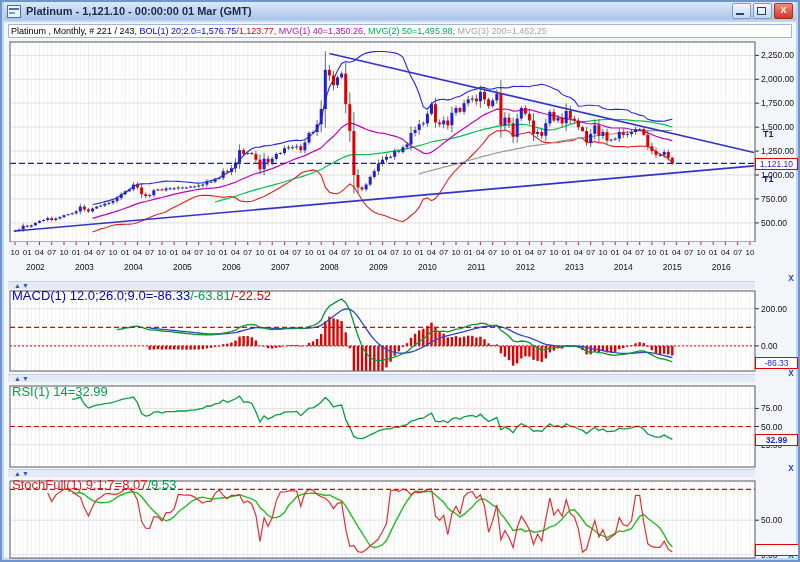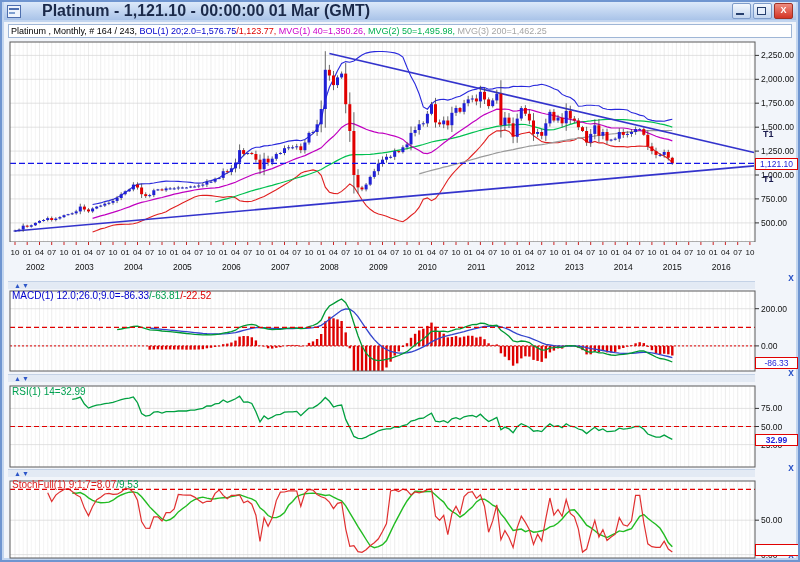--- a/index.html
+++ b/index.html
@@ -2,21 +2,21 @@
 <html><head>
 <meta charset="utf-8">
 <style>
   html,body{margin:0;padding:0;background:#8aa8d8;font-family:"Liberation Sans",sans-serif;}
   .win{position:relative;width:800px;height:562px;box-sizing:border-box;
        border:2px solid #6f95d0;background:#c2d5ef;overflow:hidden;}
   .client{position:absolute;left:2px;right:2px;top:20px;bottom:2px;background:#f2f5fa;}
   .titlebar{position:absolute;left:2px;right:2px;top:0;height:18px;
             background:linear-gradient(#dce9fa,#a9c3e8);display:flex;align-items:center;
             padding:0 3px;box-sizing:border-box;}
-  .title-text{font-size:16px;font-weight:bold;color:#1b2a4a;margin-left:21px;white-space:nowrap;}
+  .title-text{font-size:11px;font-weight:bold;color:#1b2a4a;margin-left:5px;white-space:nowrap;}
   .win-icon{width:12px;height:11px;border:1px solid #4e6fae;background:#eef4fc;position:relative;}
   .win-icon:before{content:"";position:absolute;left:1px;right:1px;top:2px;height:2px;background:#4e6fae;}
   .win-icon:after{content:"";position:absolute;left:1px;right:5px;top:6px;height:2px;background:#7fa0d0;}
   .btns{margin-left:auto;display:flex;gap:2px;}
   .wbtn{width:17px;height:14px;border:1px solid #7e9cc9;border-radius:2px;
         background:linear-gradient(#f4f8fd,#c3d6ef);position:relative;cursor:default;}
   .wbtn.close{background:linear-gradient(#ef8d80,#d33426);border-color:#a03226;
         color:#fff;font-size:9px;font-weight:bold;text-align:center;line-height:13px;}
   .wbtn.min:before{content:"";position:absolute;left:3px;bottom:3px;width:8px;height:2px;background:#27406e;}
   .wbtn.restore:before{content:"";position:absolute;left:3px;top:3px;width:7px;height:6px;
@@ -24,41 +24,41 @@
   .infobar{position:absolute;left:6px;right:6px;top:22px;height:12px;background:#fff;
            border:1px solid #9fb6d6;font-size:9px;line-height:12px;white-space:nowrap;
            overflow:hidden;padding-left:2px;}
   svg.panel{position:absolute;left:6px;width:788px;}
   #xaxis{position:absolute;left:6px;top:240px;width:788px;height:40px;}
   .sep{position:absolute;left:6px;width:747px;height:7px;background:#e3eaf4;
        border-top:1px solid #c4d2e6;}
   .arrows{position:absolute;font-size:7px;color:#2d56c8;letter-spacing:1px;line-height:7px;cursor:default;}
   .pclose{position:absolute;left:784px;width:10px;height:10px;color:#2d56c8;font-size:10px;
           font-weight:bold;line-height:10px;text-align:center;cursor:default;}
-  .plabel{position:absolute;left:10px;font-size:10px;line-height:9px;white-space:nowrap;}
+  .plabel{position:absolute;left:10px;font-size:13px;line-height:9px;white-space:nowrap;}
   .vbox{position:absolute;left:753px;width:41px;height:10px;border:1px solid #e00000;
         background:#fff;color:#2222d8;font-size:8.5px;line-height:10px;text-align:center;}
   .t1{position:absolute;font-size:9px;font-weight:bold;color:#1b1b4e;margin-left:35px;}
 </style>
 </head>
 <body>
 
 <div class="win">
   <div class="titlebar">
     <div class="win-icon"></div>
     <span class="title-text">Platinum - 1,121.10 - 00:00:00  01 Mar (GMT)</span>
     <div class="btns">
       <div class="wbtn min"></div>
       <div class="wbtn restore"></div>
       <div class="wbtn close"><span>X</span></div>
     </div>
   </div>
   <div class="client"></div>
 
-  <div class="infobar" id="infobar"><span style="color:#000000">Platinum , Monthly, # 164 / 243, </span><span style="color:#0000cc">BOL(1) 20;2.0=1,576.75</span><span style="color:#dd0000">/1,123.77, </span><span style="color:#cc00cc">MVG(1) 40=1,350.26, </span><span style="color:#00b050">MVG(2) 50=1,495.98, </span><span style="color:#a6a6a6">MVG(3) 200=1,462.25</span></div>
+  <div class="infobar" id="infobar"><span style="color:#000000">Platinum , Monthly, # 221 / 243, </span><span style="color:#0000cc">BOL(1) 20;2.0=1,576.75</span><span style="color:#dd0000">/1,123.77, </span><span style="color:#cc00cc">MVG(1) 40=1,350.26, </span><span style="color:#00b050">MVG(2) 50=1,495.98, </span><span style="color:#a6a6a6">MVG(3) 200=1,462.25</span></div>
 
   <svg class="panel" id="svg-main" style="top:36px;height:204px;">
       <clipPath id="cpM">
         <rect x="2" y="4" width="745" height="200"></rect>
       </clipPath>
       <rect x="2" y="4" width="745" height="200" fill="#ffffff"></rect>
       <line x1="7.0" y1="4" x2="7.0" y2="204" stroke="#dfdfdf" stroke-width="0.6"></line>
       <line x1="11.1" y1="4" x2="11.1" y2="204" stroke="#ededed" stroke-width="0.6"></line>
       <line x1="15.2" y1="4" x2="15.2" y2="204" stroke="#ededed" stroke-width="0.6"></line>
       <line x1="19.2" y1="4" x2="19.2" y2="204" stroke="#dfdfdf" stroke-width="0.6"></line>

